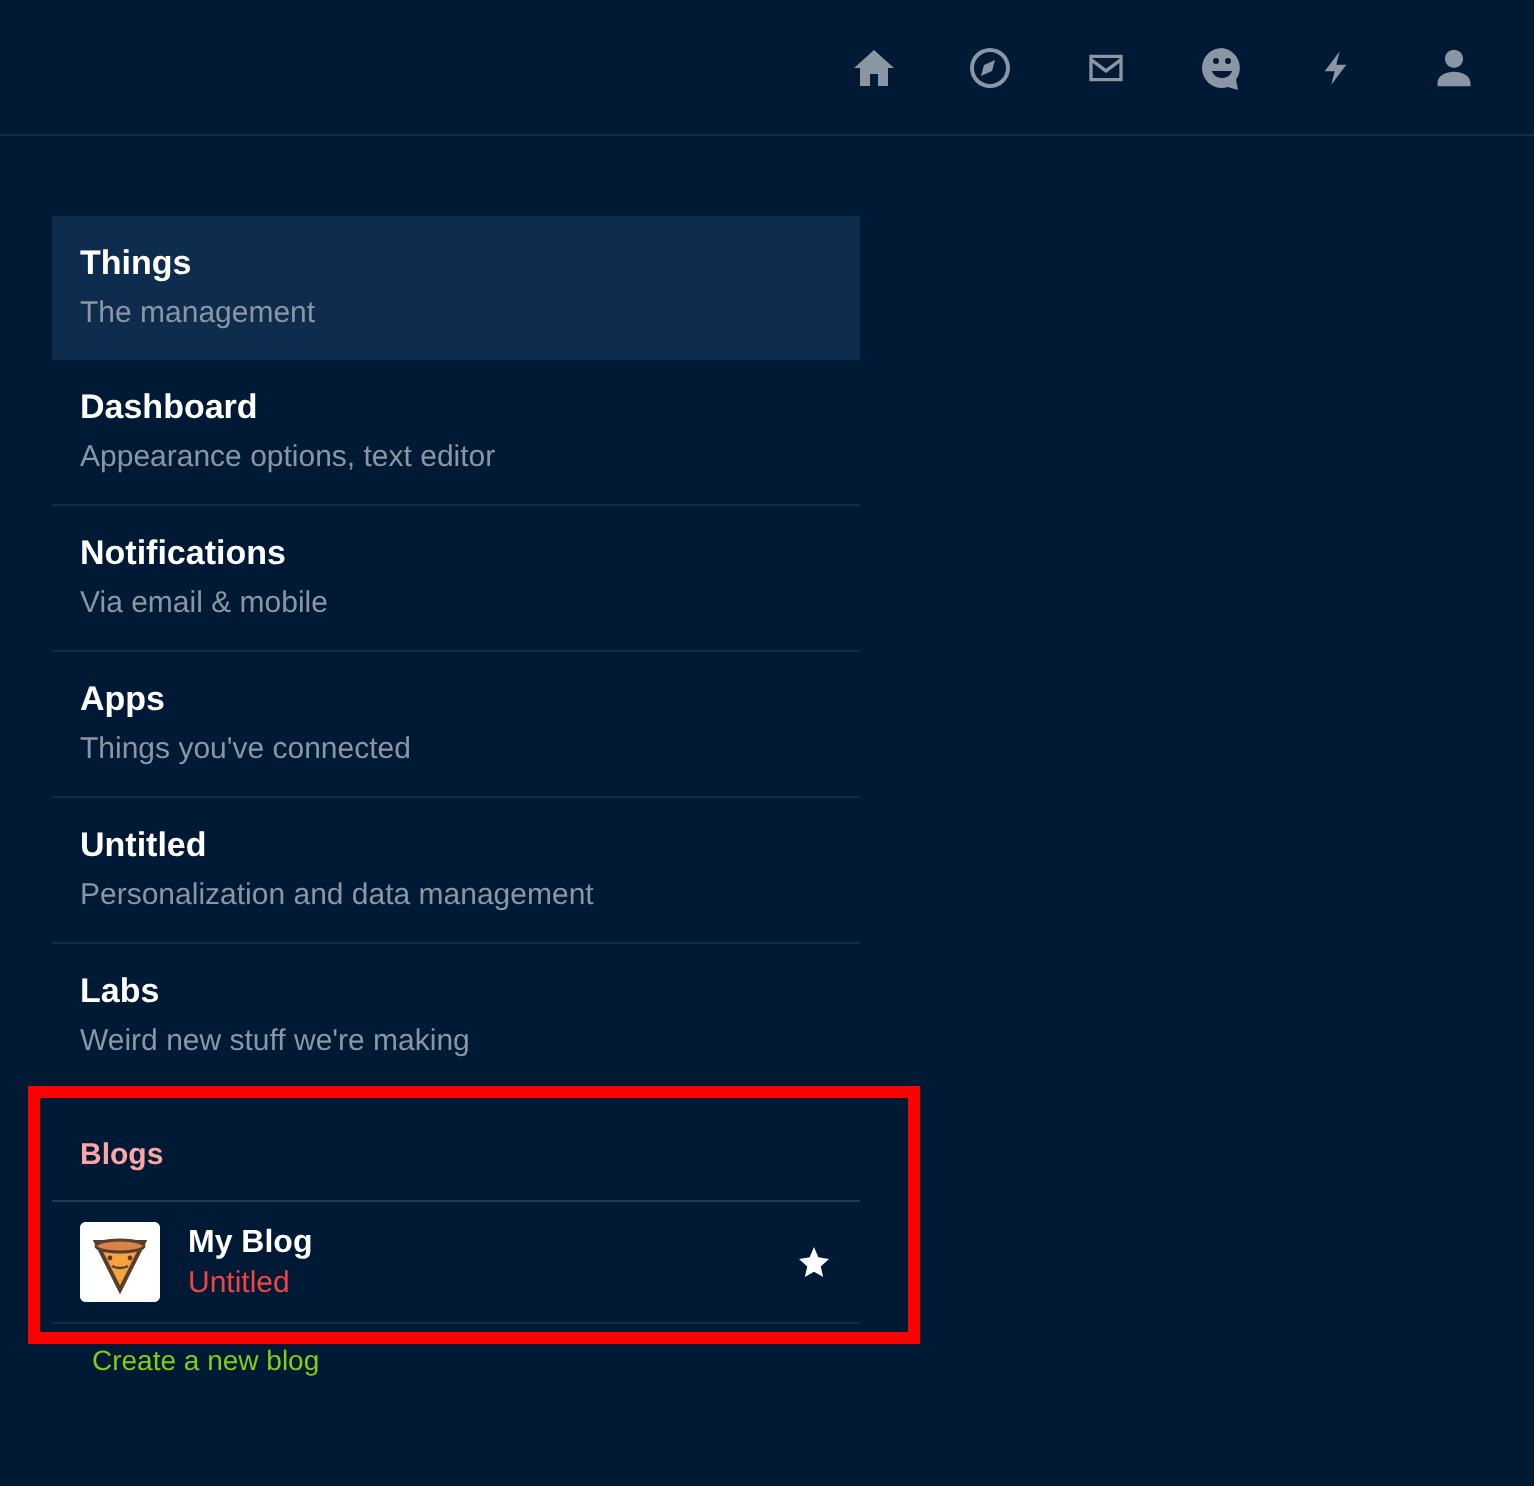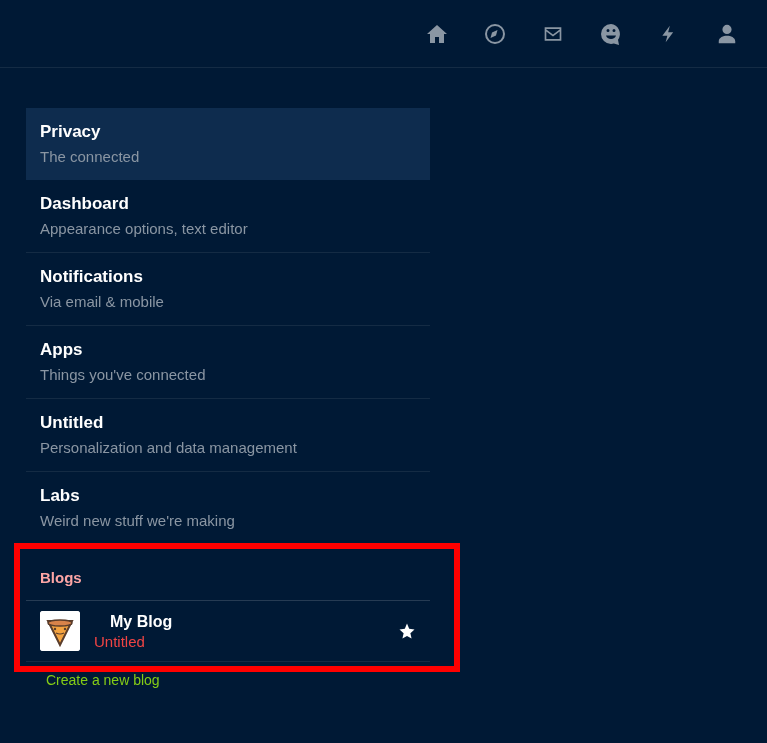--- a/index.html
+++ b/index.html
@@ -73,21 +73,21 @@
       height: 40px;
       background: #ffffff;
       border-radius: 3px;
       display: flex;
       align-items: center;
       justify-content: center;
       margin-right: 14px;
       overflow: hidden;
     }
     .blog-text { flex: 1; }
-    .blog-name { color: #ffffff; font-size: 16px; font-weight: 700; margin-bottom: 2px; margin-left: 16px; }
+    .blog-name { color: #ffffff; font-size: 16px; font-weight: 700; margin-bottom: 2px; }
     .blog-sub { color: #ef4444; font-size: 15px; }
     .star-icon { width: 18px; height: 18px; }
     .create-link {
       color: #84cc16;
       font-size: 14px;
       padding: 10px 20px 0 20px;
       cursor: pointer;
     }
     .highlight-box {
       position: absolute;
@@ -126,22 +126,22 @@
   </div>
   <div class="nav-icon">
     <svg viewBox="0 0 24 24" width="22" height="24">
         <path d="M12 12a5 5 0 100-10 5 5 0 000 10zm0 2c-4 0-9 2-9 6v2h18v-2c0-4-5-6-9-6z"></path>
       </svg>
   </div>
 </div>
 
 <div class="content">
   <div class="settings-item active">
-    <div class="settings-title">Privacy</div>
-    <div class="settings-sub">The connected</div>
+    <div class="settings-title">Things</div>
+    <div class="settings-sub">The management</div>
   </div>
   <div class="settings-item">
     <div class="settings-title">Dashboard</div>
     <div class="settings-sub">Appearance options, text editor</div>
   </div>
   <div class="settings-item">
     <div class="settings-title">Notifications</div>
     <div class="settings-sub">Via email &amp; mobile</div>
   </div>
   <div class="settings-item">

